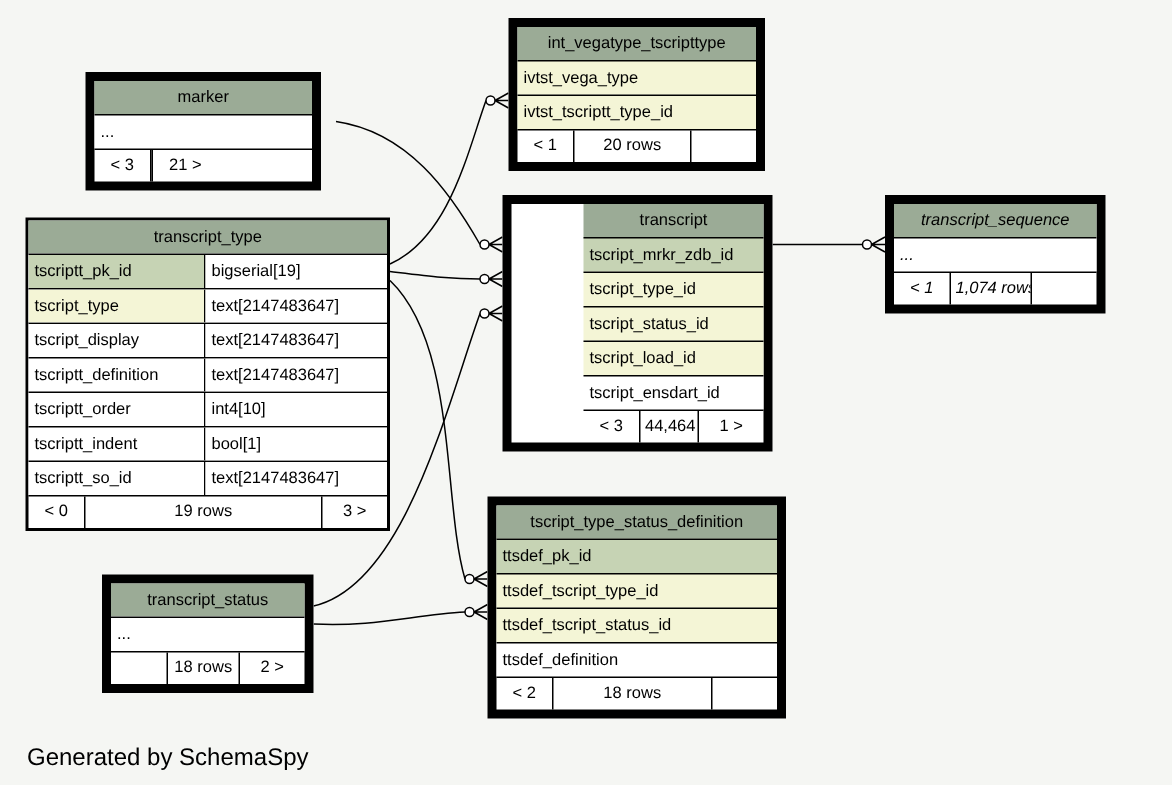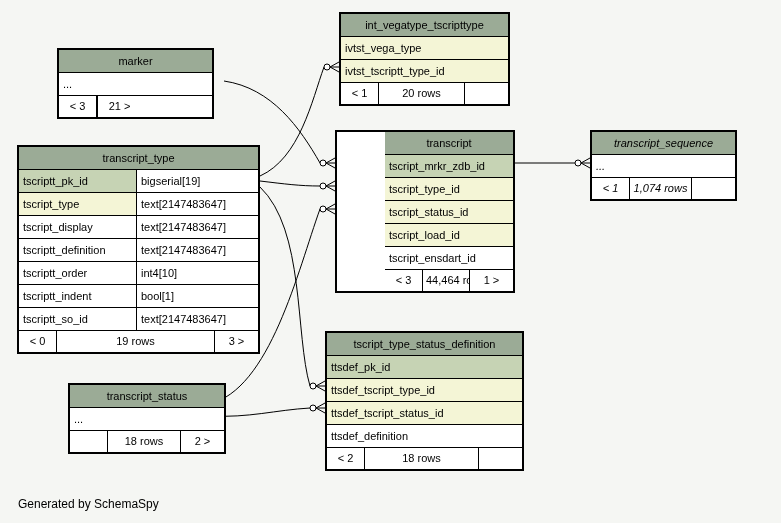--- a/index.html
+++ b/index.html
@@ -10,21 +10,21 @@
     background: #f5f6f3;
     font-family: "Liberation Sans", sans-serif;
     font-size: 11px;
     color: #000;
     overflow: hidden;
   }
   #rels { position: absolute; left: 0; top: 0; z-index: 0; }
   .tbl {
     position: absolute;
     background: #fff;
-    border: 2px solid #000000;
+    border: 6px solid #000000;
     z-index: 1;
   }
   .tbl.focus { border-width: 2px; }
   .hdr {
     background: #9bab96;
     height: 22px; line-height: 22px;
     text-align: center;
     padding: 0 4px;
     white-space: nowrap;
     overflow: hidden;
@@ -40,21 +40,21 @@
   .row.cols { display: flex; padding: 0; }
   .cols .name { width: 118px; border-right: 1px solid #000; padding: 0 4px; overflow: hidden; }
   .cols .type { flex: 1; padding: 0 4px; background: #fff; overflow: hidden; }
   .pk { background: #c6d3b4; }
   .fk { background: #f4f5d6; }
   .ftr { display: flex; border-top: 1px solid #000; height: 22px; }
   .ftr .c { line-height: 21px; text-align: center; padding: 0 3px; white-space: nowrap; overflow: hidden; }
   .ftr .c1 { width: 38px; border-right: 1px solid #000; }
   .ftr .c2 { flex: 1; }
   .ftr .c3 { width: 44px; border-left: 1px solid #000; }
-  .note { position: absolute; left: 18px; top: 497px; font-size: 12px; z-index: 1; }
+  .note { position: absolute; left: 18px; top: 497px; font-size: 16px; z-index: 1; }
 </style>
 </head>
 <body>
 
 <svg id="rels" width="781" height="523" viewBox="0 0 781 523">
   <g fill="none" stroke="#000" stroke-width="1">
     <path d="M224,81 C272,88 300,128 320,163"></path>
     <path d="M260,176 C300,158 312,100 324,67"></path>
     <path d="M260,181 C285,184 300,186 320,186"></path>
     <path d="M260,187 C305,230 295,335 310,386"></path>
@@ -168,21 +168,21 @@
   <div class="row fk">ttsdef_tscript_type_id</div>
   <div class="row fk">ttsdef_tscript_status_id</div>
   <div class="row">ttsdef_definition</div>
   <div class="ftr">
     <div class="c c1">&lt; 2</div>
     <div class="c c2">18 rows</div>
     <div class="c c3"></div>
   </div>
 </div>
 
-<div class="tbl" style="left:68px; top:383px; width:158px;">
+<div class="tbl" style="left:68px; top:383px; width:141px;">
   <div class="hdr">transcript_status</div>
   <div class="row">...</div>
   <div class="ftr">
     <div class="c c1"></div>
     <div class="c c2">18 rows</div>
     <div class="c c3">2 &gt;</div>
   </div>
 </div>
 
 <div class="note">Generated by SchemaSpy</div>

